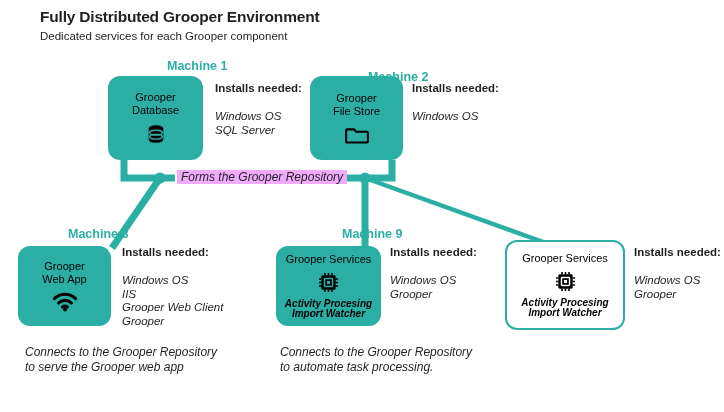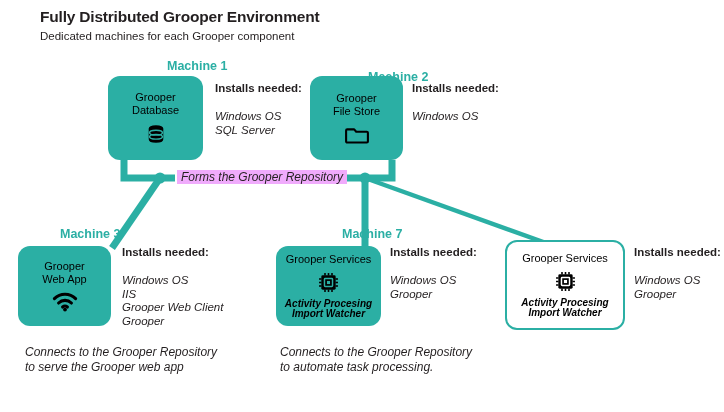--- a/index.html
+++ b/index.html
@@ -140,21 +140,21 @@
     color: #231f20;
     white-space: pre-line;
   }
 </style>
 </head>
 <body>
 
 <div id="canvas">
 
   <div class="title">Fully Distributed Grooper Environment</div>
-  <div class="subtitle">Dedicated machines for each Grooper component</div>
+  <div class="subtitle">Dedicated services for each Grooper component</div>
 
   <svg id="wires" viewBox="0 0 724 412">
 
     <path d="M124,160 L124,178 L175,178" stroke="#2BAFA4" stroke-width="7" fill="none" stroke-linecap="butt"></path>
 
     <circle cx="160" cy="178" r="5.5" fill="#2BAFA4"></circle>
 
     <path d="M160,178 L112,248" stroke="#2BAFA4" stroke-width="7" fill="none" stroke-linecap="butt"></path>
 
     <path d="M392,160 L392,178 L340,178" stroke="#2BAFA4" stroke-width="7" fill="none" stroke-linecap="butt"></path>
@@ -197,21 +197,21 @@
       </svg>
     </div>
   </div>
   <div class="installs" style="left:412px; top:82px;">
     <div class="installs-head">Installs needed:</div>
     <div class="installs-list">Windows OS</div>
   </div>
 
   <div class="repo-caption" style="left:177px; top:170px;">Forms the Grooper Repository</div>
 
-  <div class="mlabel" style="left:24px; top:227px;">Machine 3</div>
+  <div class="mlabel" style="left:32px; top:227px;">Machine 3</div>
   <div class="box" style="left:18px; top:246px; width:93px; height:80px;">
     <div class="box-title">Grooper
 Web App</div>
     <div class="box-icon">
       <svg width="26" height="20" viewBox="0 0 26 20">
         <g fill="none" stroke="#000" stroke-linecap="round">
           <path d="M2.4 6.6 A15 15 0 0 1 23.6 6.6" stroke-width="3.1"></path>
           <path d="M6.6 11.0 A9.2 9.2 0 0 1 19.4 11.0" stroke-width="3.1"></path>
           <path d="M10.6 15.0 A3.8 3.8 0 0 1 15.4 15.0" stroke-width="3.1"></path>
         </g>
@@ -220,21 +220,21 @@
     </div>
   </div>
   <div class="installs" style="left:122px; top:246px;">
     <div class="installs-head">Installs needed:</div>
     <div class="installs-list">Windows OS
 IIS
 Grooper Web Client
 Grooper</div>
   </div>
 
-  <div class="mlabel" style="left:306px; top:227px;">Machine 7</div>
+  <div class="mlabel" style="left:306px; top:227px;">Machine 9</div>
   <div class="box" style="left:276px; top:246px; width:105px; height:80px;">
     <div class="box-title">Grooper Services</div>
     <div class="box-icon">
       <svg width="21" height="21" viewBox="0 0 24 24">
         <g stroke="#000" stroke-width="1.8" stroke-linecap="butt">
           <line x1="8" y1="1.2" x2="8" y2="4"></line>
             <line x1="12" y1="1.2" x2="12" y2="4"></line>
             <line x1="16" y1="1.2" x2="16" y2="4"></line>
           <line x1="8" y1="20" x2="8" y2="22.8"></line>
             <line x1="12" y1="20" x2="12" y2="22.8"></line>

